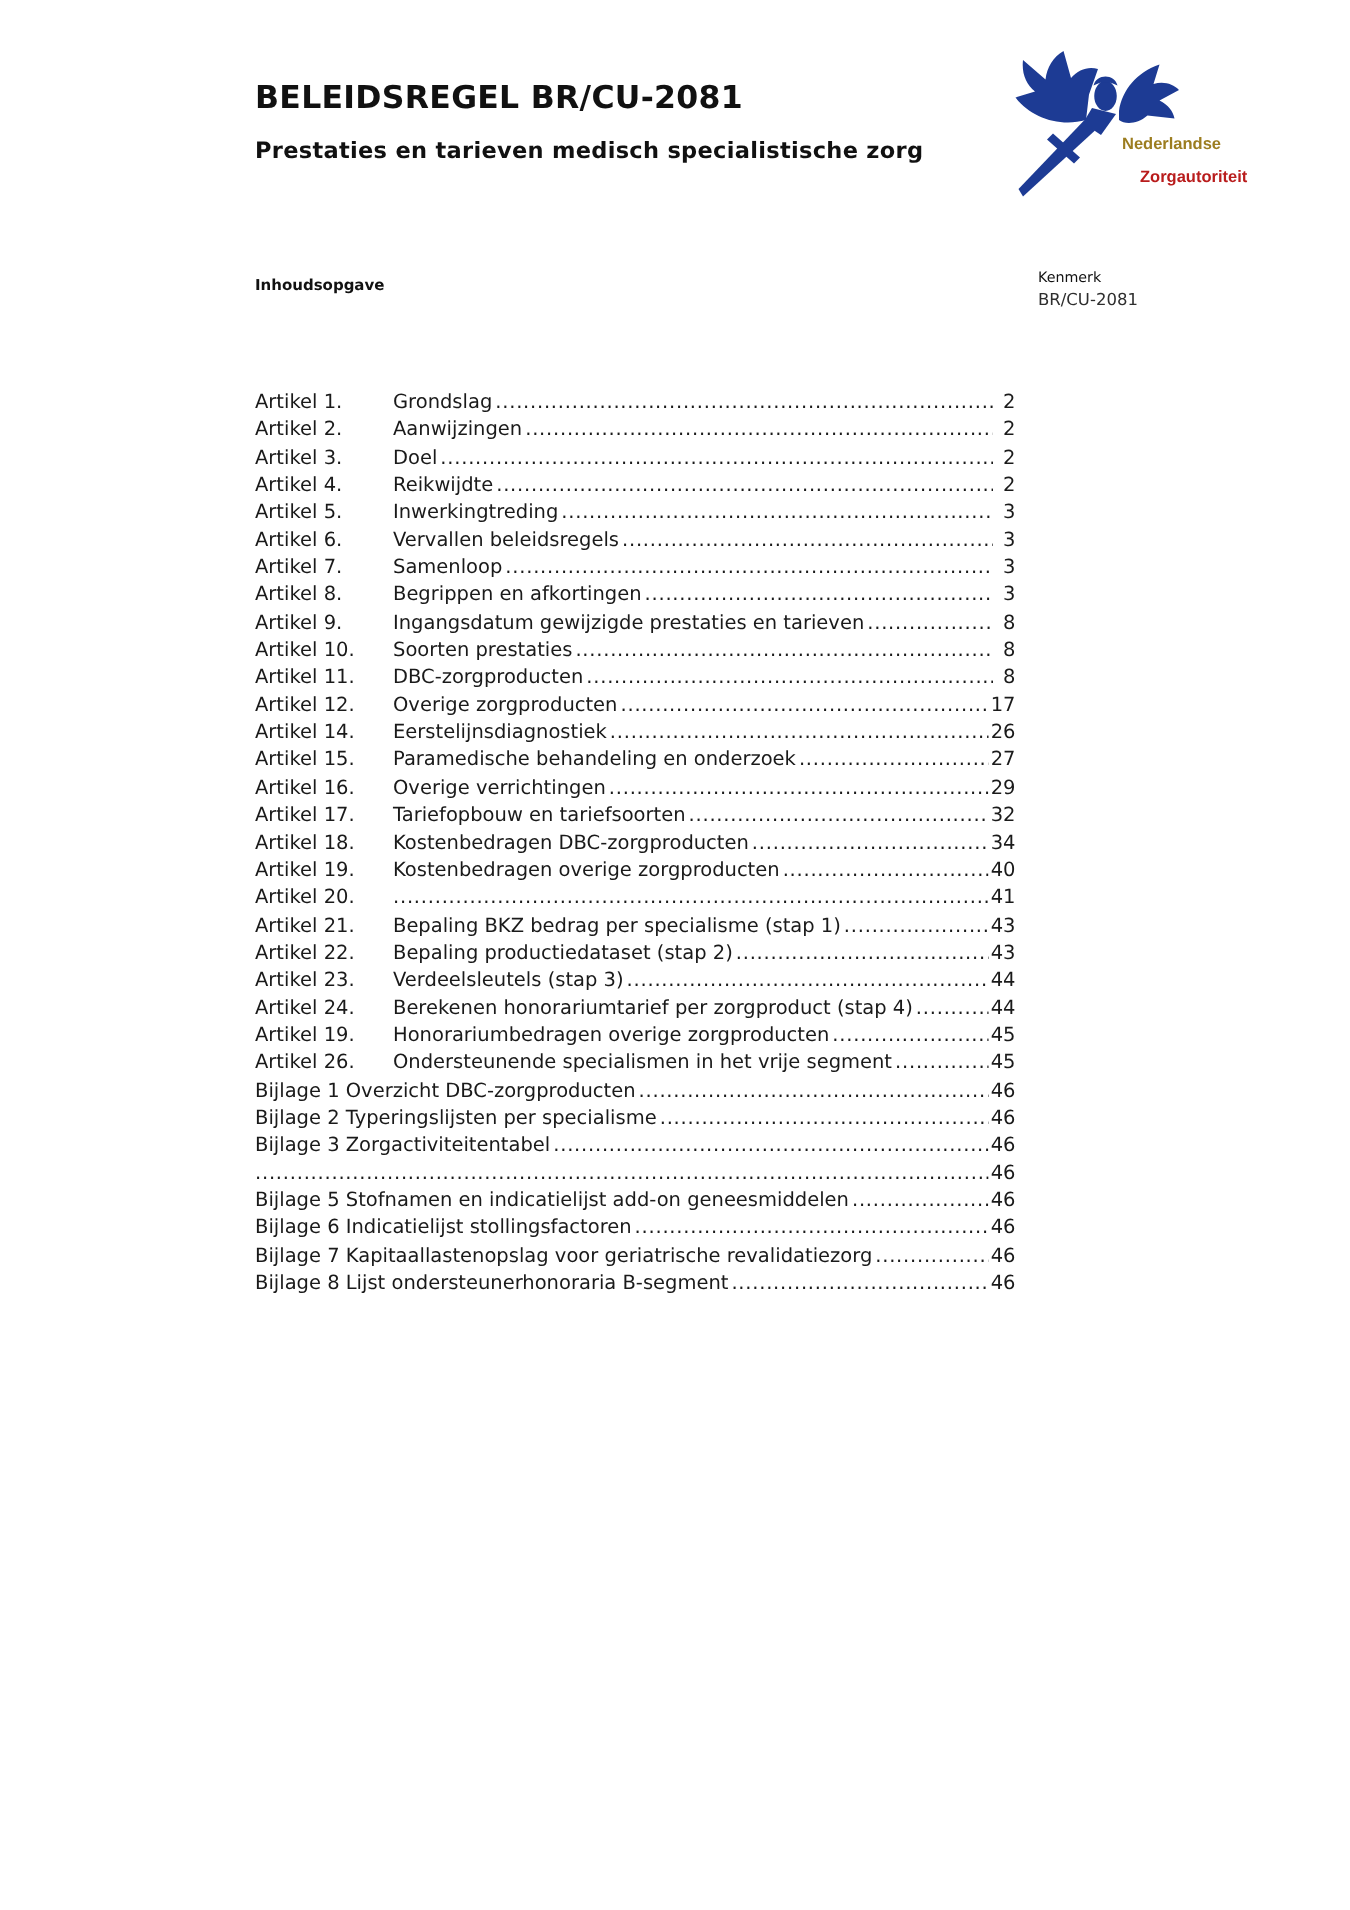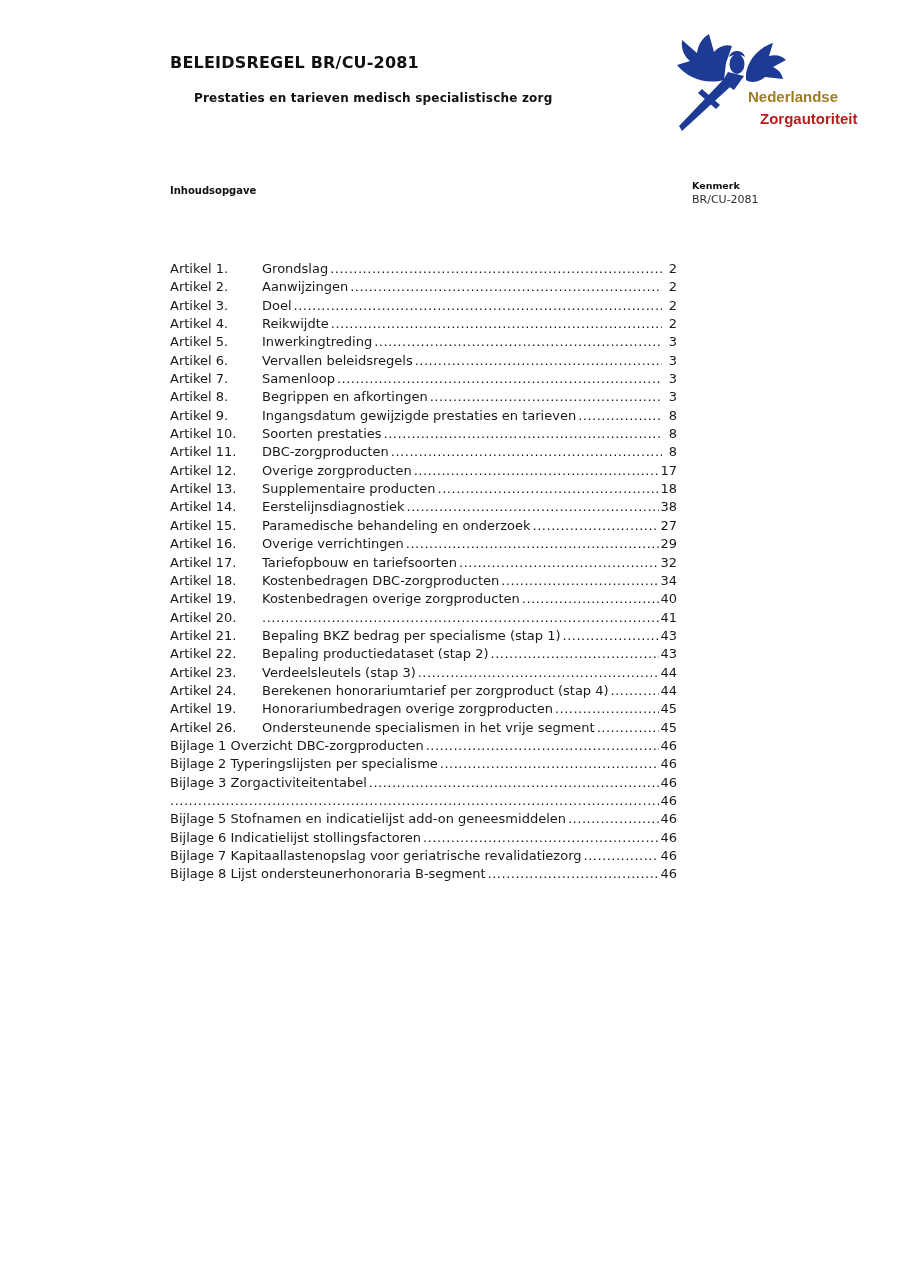--- a/index.html
+++ b/index.html
@@ -15,76 +15,75 @@
     font-family: "DejaVu Sans", sans-serif;
     color: #1a1a1a;
     overflow: hidden;
   }
 
   
   .doc-title {
     position: absolute;
     left: 170px;
     top: 53px;
-    font-size: 16px;
+    font-size: 21px;
     font-weight: bold;
     letter-spacing: 0.2px;
     color: #111111;
     white-space: nowrap;
   }
   .doc-subtitle {
     position: absolute;
     left: 170px;
     top: 91px;
-    font-size: 12px;
+    font-size: 15px;
     font-weight: bold;
     letter-spacing: 0.2px;
     color: #111111;
     white-space: nowrap;
-    margin-left: 24px;
   }
 
   
   .logo {
     position: absolute;
     left: 668px;
     top: 30px;
     width: 220px;
     height: 110px;
   }
   .logo svg {
     position: absolute;
     left: 0;
     top: 0;
     display: block;
   }
   .logo-word {
     position: absolute;
     font-family: "Liberation Sans", sans-serif;
     font-weight: bold;
-    font-size: 15px;
+    font-size: 11px;
     line-height: 15px;
     white-space: nowrap;
   }
   .logo-word.l1 { left: 80px; top: 59px; }
   .logo-word.l2 { left: 92px; top: 81px; }
 
   
   .kenmerk {
     position: absolute;
     left: 692px;
     top: 179px;
     font-size: 11px;
     line-height: 13.5px;
     color: #2e2e2e;
   }
   .kenmerk .k-label {
     display: block;
     font-size: 9.5px;
-    font-weight: bold;
+    font-weight: normal;
     color: #111111;
   }
 
   
   .toc-heading {
     position: absolute;
     left: 170px;
     top: 185px;
     font-size: 10px;
     font-weight: bold;
@@ -232,30 +231,24 @@
         <span class="toc-leader"></span>
         <span class="toc-page">8</span>
       </div>
       <div class="toc-row">
         <span class="toc-label">Artikel 12.</span>
         <span class="toc-title">Overige zorgproducten</span>
         <span class="toc-leader"></span>
         <span class="toc-page">17</span>
       </div>
       <div class="toc-row">
-        <span class="toc-label">Artikel 13.</span>
-        <span class="toc-title">Supplementaire producten</span>
-        <span class="toc-leader"></span>
-        <span class="toc-page">18</span>
-      </div>
-      <div class="toc-row">
         <span class="toc-label">Artikel 14.</span>
         <span class="toc-title">Eerstelijnsdiagnostiek</span>
         <span class="toc-leader"></span>
-        <span class="toc-page">38</span>
+        <span class="toc-page">26</span>
       </div>
       <div class="toc-row">
         <span class="toc-label">Artikel 15.</span>
         <span class="toc-title">Paramedische behandeling en onderzoek</span>
         <span class="toc-leader"></span>
         <span class="toc-page">27</span>
       </div>
       <div class="toc-row">
         <span class="toc-label">Artikel 16.</span>
         <span class="toc-title">Overige verrichtingen</span>

